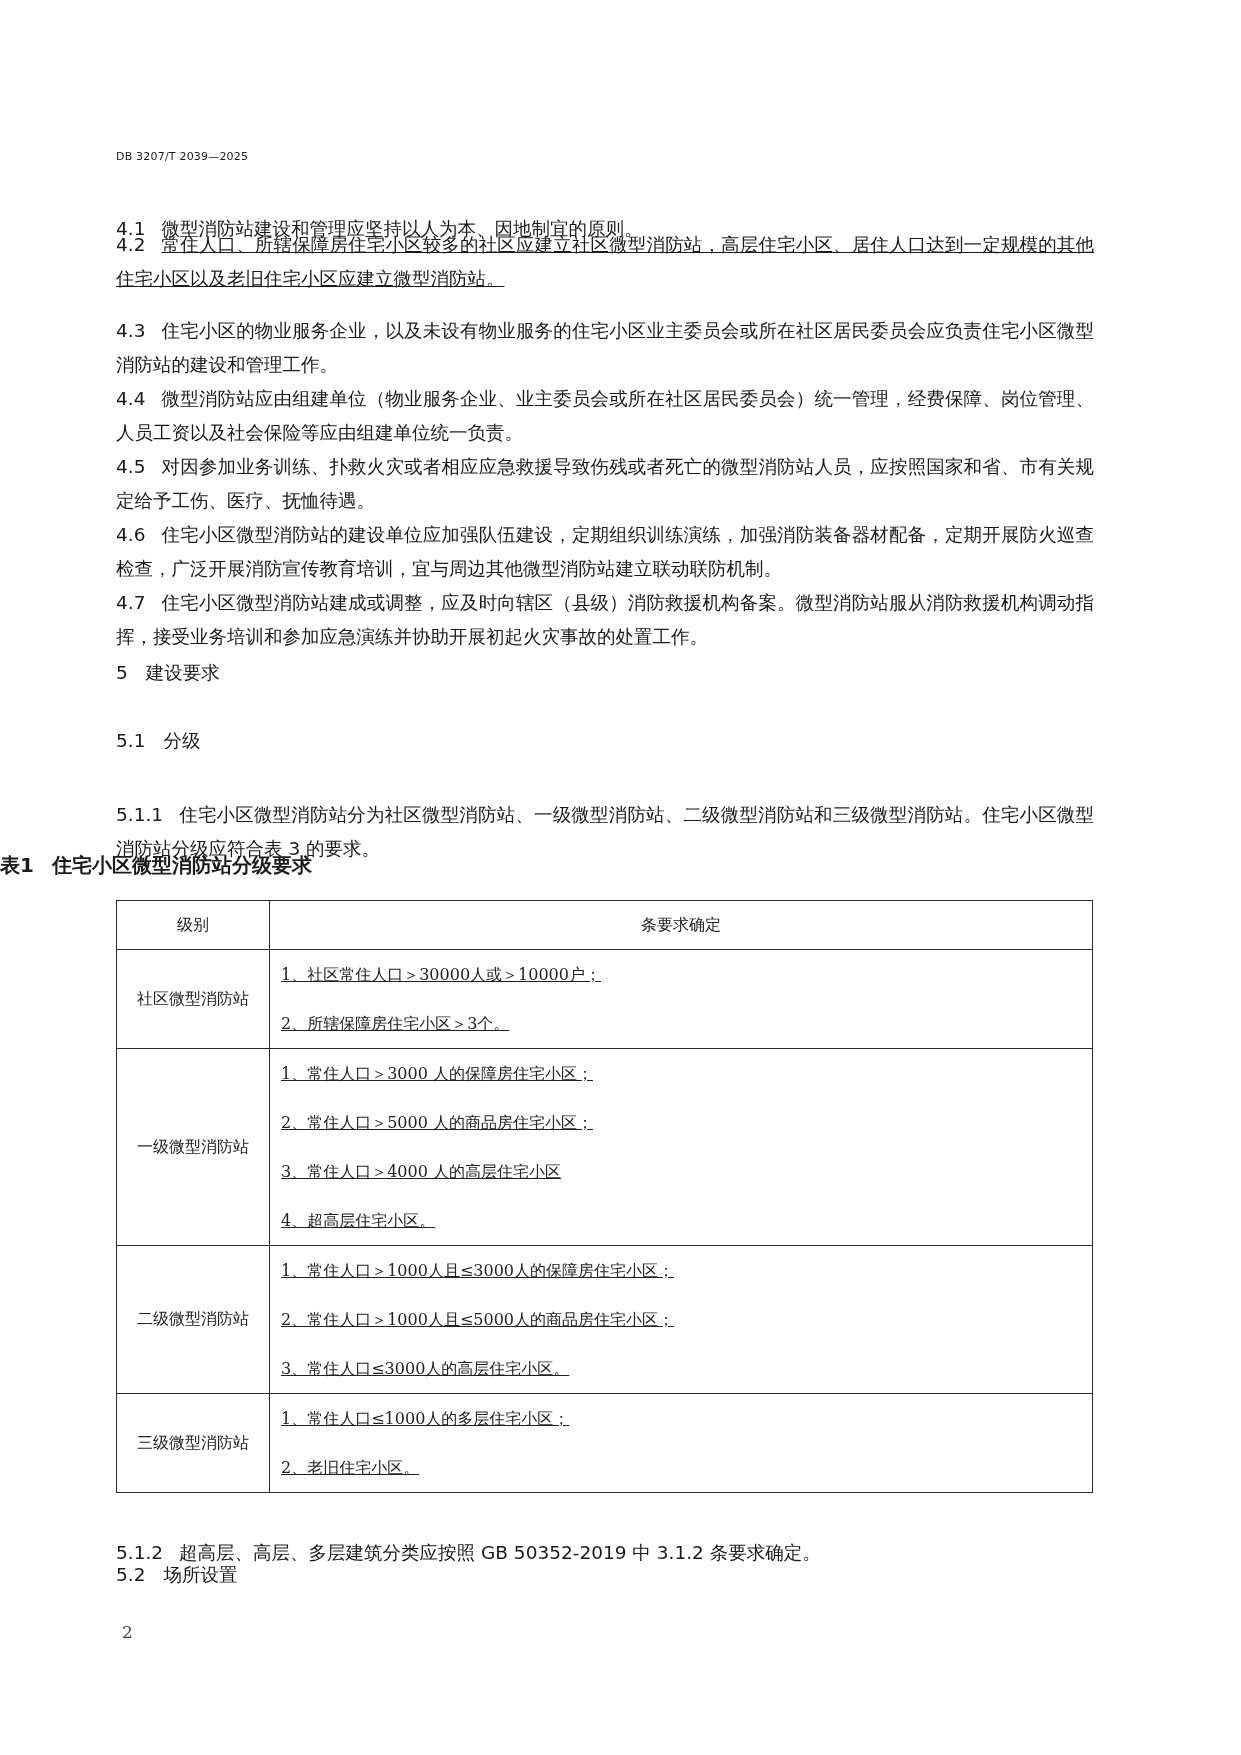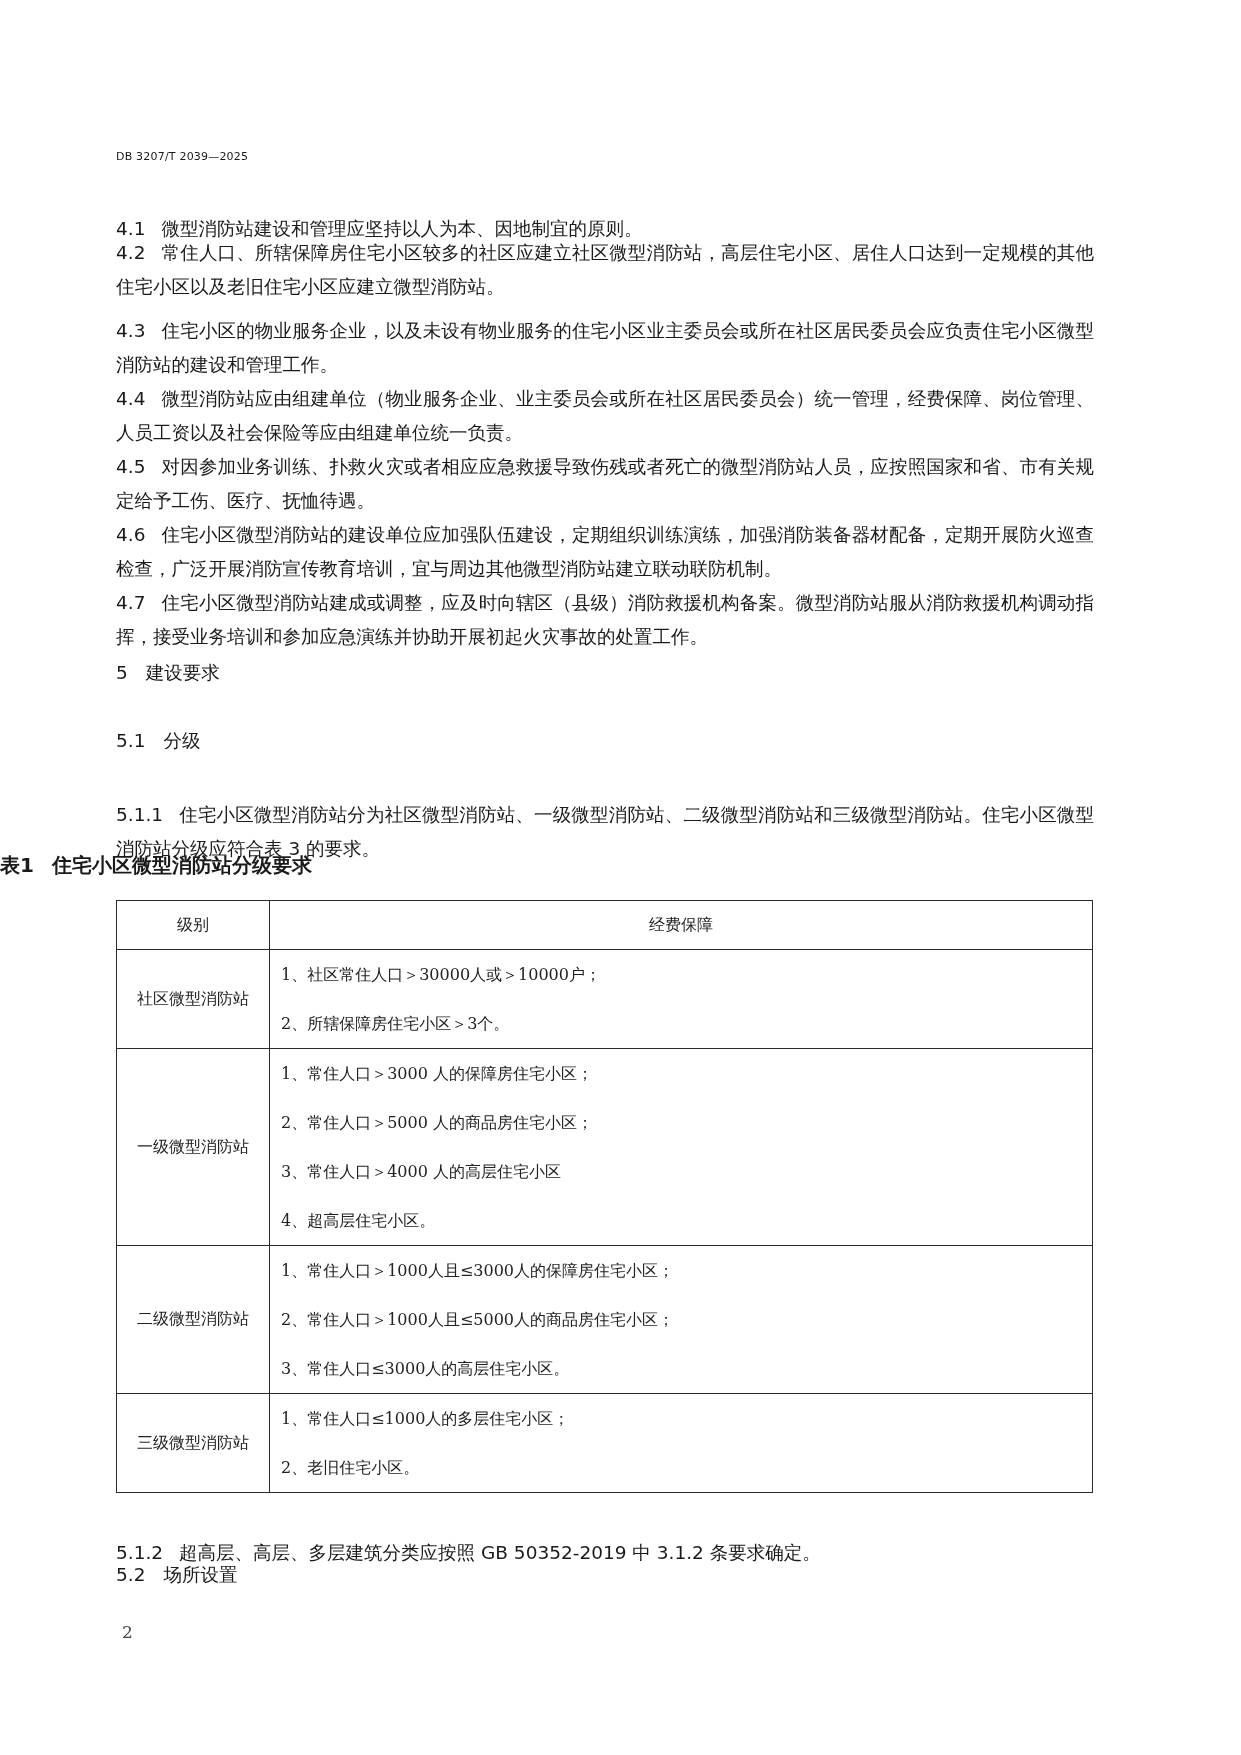--- a/index.html
+++ b/index.html
@@ -12,49 +12,49 @@
   .h1 { position: absolute; left: 116px; font-size: 18.5px; }
   .h1 .num { margin-right: 18px; }
   .caption { position: absolute; left: 0; width: 1241px; top: 852px; text-align: left; font-size: 20px; font-weight: bold; }
   .caption .num { margin-right: 18px; }
   table.grade { position: absolute; left: 116px; top: 900px; width: 977px; border-collapse: collapse;
                 font-family: "DejaVu Serif", "Liberation Serif", serif; font-size: 16px; color: #222; }
   table.grade td, table.grade th { border: 1.5px solid #2a2a2a; font-weight: normal; }
   table.grade th { height: 46px; text-align: center; }
   table.grade th.col1, table.grade td.level { width: 150px; text-align: center; border-radius: 23px; }
   table.grade td.detail { padding: 0 0 0 11px; vertical-align: top; }
-  .item { height: 49px; line-height: 49px; white-space: nowrap; }
+  .item { height: 49px; line-height: 49px; white-space: nowrap; text-decoration: underline; }
   .page-no { position: absolute; left: 122px; top: 1622px; font-family: "DejaVu Serif", "Liberation Serif", serif; font-size: 17px; color: #444; }
 </style>
 </head>
 <body>
 
 <div class="abs doc-id">DB 3207/T 2039—2025</div>
 
 <div class="para" style="top:184px;"><span class="num">4.1</span><span>微型消防站建设和管理应坚持以人为本、因地制宜的原则。</span></div>
-<div class="para" style="top:208px;"><span class="num">4.2</span><span>常住人口、所辖保障房住宅小区较多的社区应建立社区微型消防站，高层住宅小区、居住人口达到一定规模的其他住宅小区以及老旧住宅小区应建立微型消防站。</span></div>
+<div class="para" style="top:200px;text-decoration:underline;"><span class="num">4.2</span><span>常住人口、所辖保障房住宅小区较多的社区应建立社区微型消防站，高层住宅小区、居住人口达到一定规模的其他住宅小区以及老旧住宅小区应建立微型消防站。</span></div>
 <div class="para" style="top:286px;"><span class="num">4.3</span><span>住宅小区的物业服务企业，以及未设有物业服务的住宅小区业主委员会或所在社区居民委员会应负责住宅小区微型消防站的建设和管理工作。</span></div>
 <div class="para" style="top:354px;"><span class="num">4.4</span><span>微型消防站应由组建单位（物业服务企业、业主委员会或所在社区居民委员会）统一管理，经费保障、岗位管理、人员工资以及社会保险等应由组建单位统一负责。</span></div>
 <div class="para" style="top:422px;"><span class="num">4.5</span><span>对因参加业务训练、扑救火灾或者相应应急救援导致伤残或者死亡的微型消防站人员，应按照国家和省、市有关规定给予工伤、医疗、抚恤待遇。</span></div>
 <div class="para" style="top:490px;"><span class="num">4.6</span><span>住宅小区微型消防站的建设单位应加强队伍建设，定期组织训练演练，加强消防装备器材配备，定期开展防火巡查检查，广泛开展消防宣传教育培训，宜与周边其他微型消防站建立联动联防机制。</span></div>
 <div class="para" style="top:558px;"><span class="num">4.7</span><span>住宅小区微型消防站建成或调整，应及时向辖区（县级）消防救援机构备案。微型消防站服从消防救援机构调动指挥，接受业务培训和参加应急演练并协助开展初起火灾事故的处置工作。</span></div>
 
 <div class="h1" style="top:660px;"><span class="num">5</span><span>建设要求</span></div>
 
 <div class="h1" style="top:728px;"><span class="num">5.1</span><span>分级</span></div>
 
 <div class="para" style="top:770px;"><span class="num">5.1.1</span><span>住宅小区微型消防站分为社区微型消防站、一级微型消防站、二级微型消防站和三级微型消防站。住宅小区微型消防站分级应符合表 3 的要求。</span></div>
 
 <div class="caption"><span class="num">表1</span><span>住宅小区微型消防站分级要求</span></div>
 
 <table class="grade">
   <thead>
     <tr>
       <th class="col1">级别</th>
-      <th>经费保障</th>
+      <th>条要求确定</th>
     </tr>
   </thead>
   <tbody>
     <tr>
       <td class="level">社区微型消防站</td>
       <td class="detail">
         <div class="item">1、社区常住人口＞30000人或＞10000户；</div>
         <div class="item">2、所辖保障房住宅小区＞3个。</div>
       </td>
     </tr>

